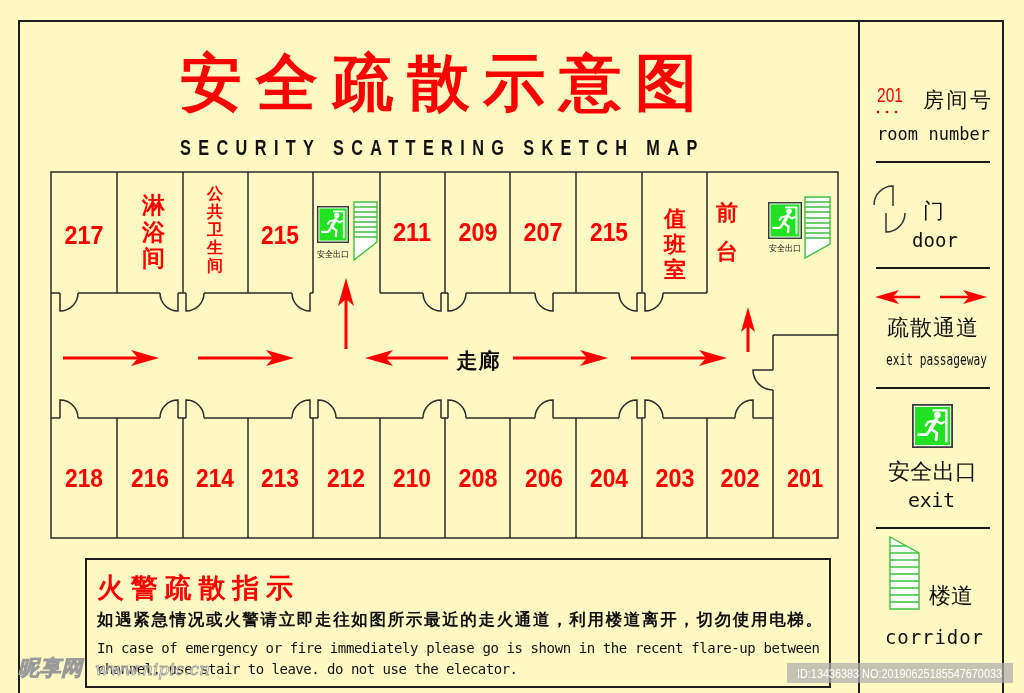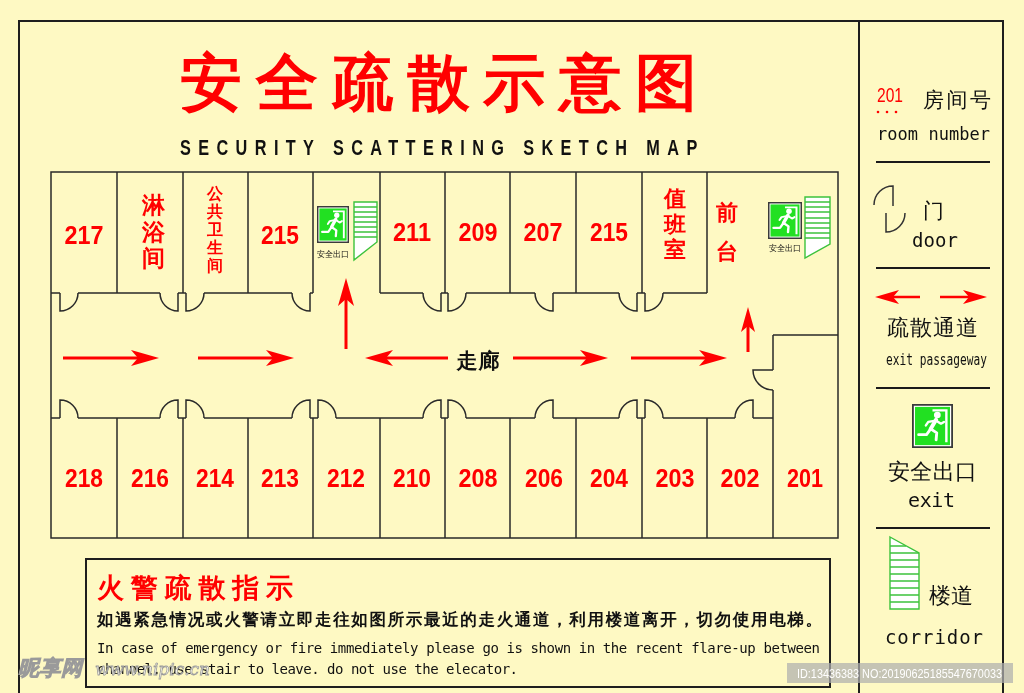--- a/index.html
+++ b/index.html
@@ -212,15 +212,15 @@
   <g>
     <text class="cjk" x="18" y="668" font-size="21" font-weight="700" font-style="italic" fill="rgba(255,255,255,0.75)" stroke="#9a9a9a" stroke-width="0.9" dominant-baseline="central" textLength="64" lengthAdjust="spacing">昵享网</text>
     <text x="95" y="669" font-family="DejaVu Serif, serif" font-size="17" font-style="italic" fill="rgba(255,255,255,0.75)" stroke="#9a9a9a" stroke-width="0.8" dominant-baseline="central" textLength="115" lengthAdjust="spacingAndGlyphs">www.nipic.cn</text>
     <rect x="787" y="663" width="226" height="20" fill="rgba(175,175,175,0.72)"></rect>
     <text x="797" y="673" font-family="Liberation Sans, sans-serif" font-size="13" fill="#ffffff" dominant-baseline="central" textLength="205" lengthAdjust="spacingAndGlyphs">ID:13436383 NO:20190625185547670033</text>
   </g>
 </svg>
 
 <div class="vlabel" style="left:135px;top:192px;width:30px;font-size:23px;line-height:26.5px;text-align:right;">淋浴间</div>
 <div class="vlabel" style="left:205px;top:185px;width:20px;font-size:16px;line-height:18px;">公共卫生间</div>
-<div class="vlabel" style="left:660px;top:186px;width:30px;font-size:22px;line-height:25.5px;text-align:center;">值班室</div>
+<div class="vlabel" style="left:660px;top:206px;width:30px;font-size:22px;line-height:25.5px;text-align:center;">值班室</div>
 <div class="vlabel" style="left:712px;top:194px;width:30px;font-size:22px;line-height:38.5px;">前台</div>
 </div>
 
 </body></html>

